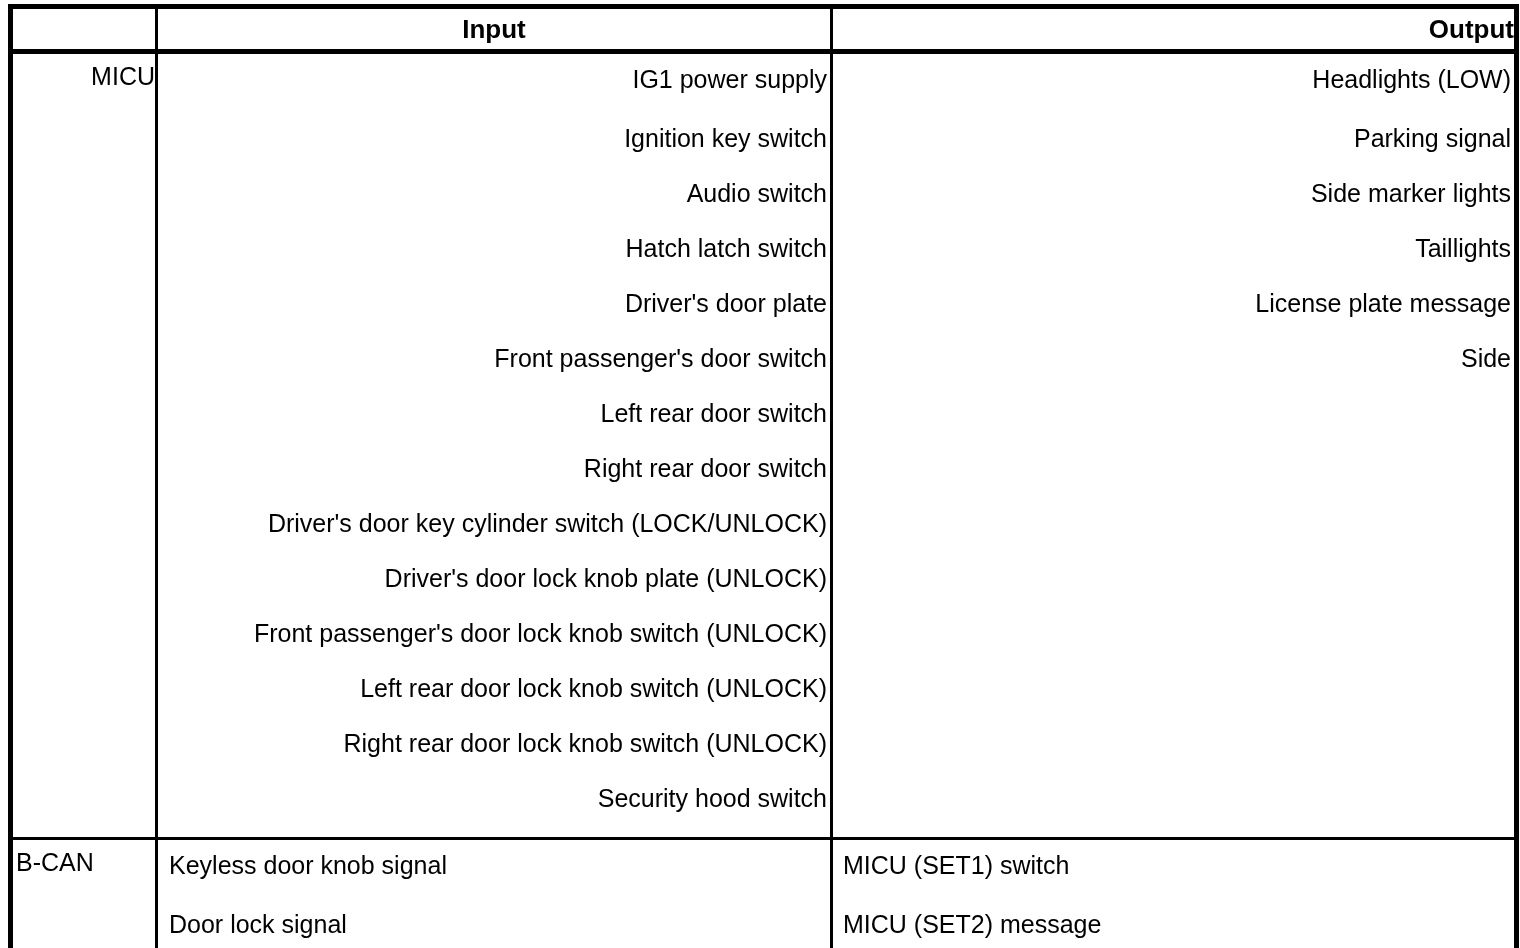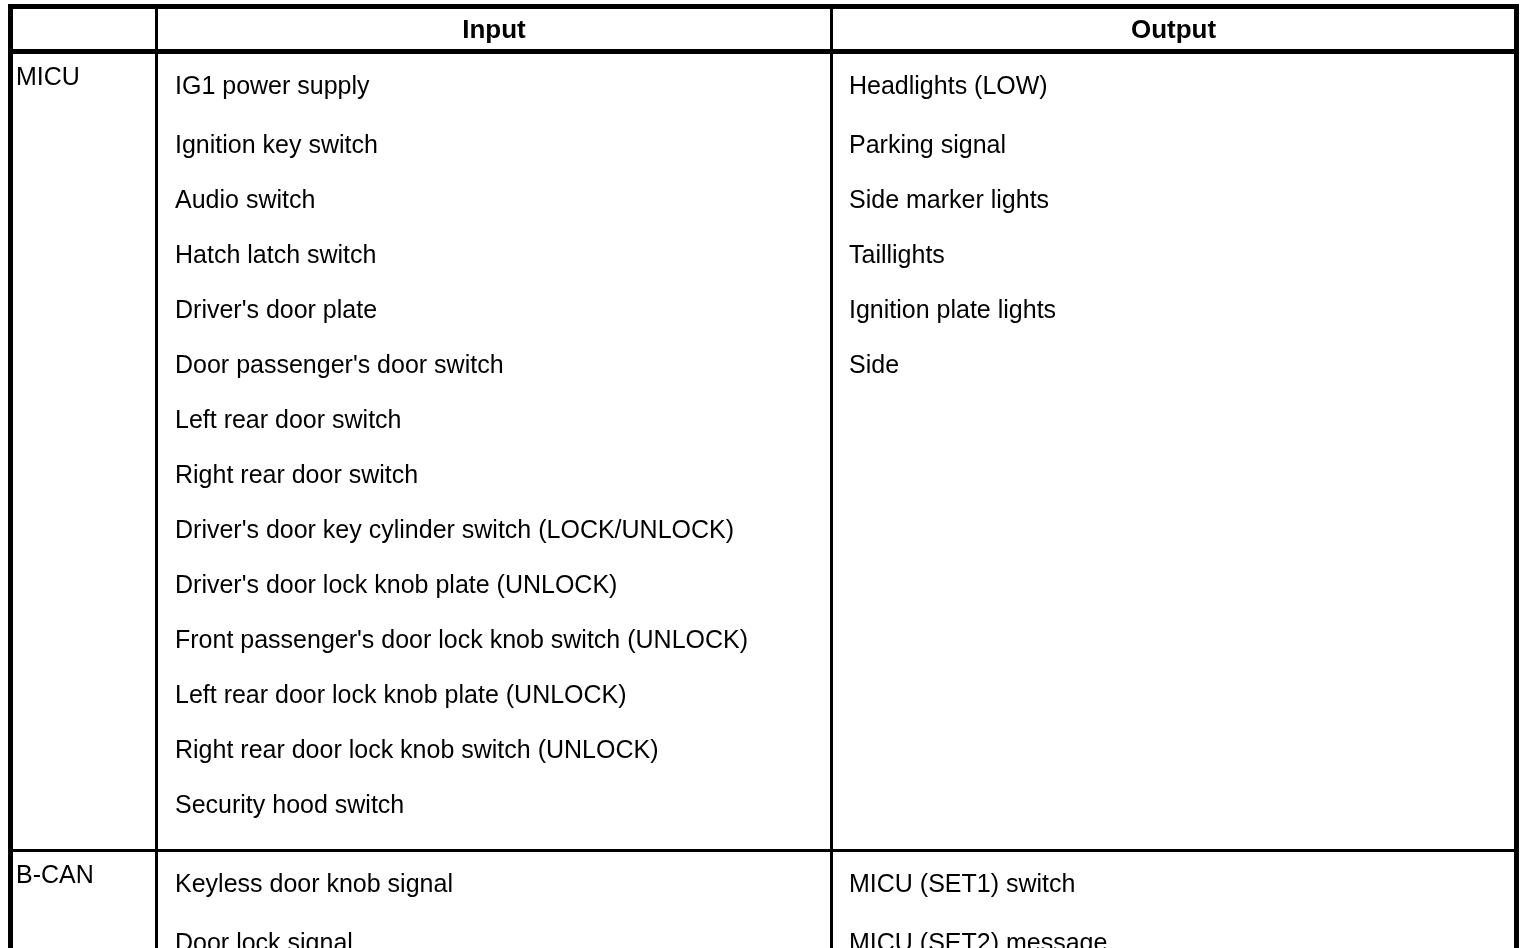--- a/index.html
+++ b/index.html
@@ -49,21 +49,21 @@
     border-right: 3px solid #000000;
   }
   th.head-input {
     border-right: 3px solid #000000;
     text-align: center;
     font-size: 26px;
     font-weight: bold;
     letter-spacing: 0px;
   }
   th.head-output {
-    text-align: center;
+    text-align: right;
     font-size: 26px;
     font-weight: bold;
     letter-spacing: 0px;
   }
 
   tbody td {
     padding: 0;
     margin: 0;
     vertical-align: top;
     font-size: 25px;
@@ -81,25 +81,26 @@
     padding-left: 8px;
     padding-top: 7px;
   }
   td.cell-output {
     padding-left: 7px;
     padding-top: 7px;
   }
 
   tr.row-micu > td {
     border-bottom: 3px solid #000000;
+    text-align: right;
   }
 
   ul.entry-list {
     list-style: none;
-    margin: 9px;
+    margin: 3px;
     padding: 0;
   }
   ul.entry-list > li {
     font-size: 25px;
     line-height: 1;
     height: 55px;
     white-space: nowrap;
     padding-top: 7px;
     box-sizing: border-box;
   }
@@ -137,38 +138,38 @@
         <td class="cell-system">
           <span class="system-label">MICU</span>
         </td>
         <td class="cell-input">
           <ul class="entry-list">
             <li>IG1 power supply</li>
             <li>Ignition key switch</li>
             <li>Audio switch</li>
             <li>Hatch latch switch</li>
             <li>Driver's door plate</li>
-            <li>Door passenger's door switch</li>
+            <li>Front passenger's door switch</li>
             <li>Left rear door switch</li>
             <li>Right rear door switch</li>
             <li>Driver's door key cylinder switch (LOCK/UNLOCK)</li>
             <li>Driver's door lock knob plate (UNLOCK)</li>
             <li>Front passenger's door lock knob switch (UNLOCK)</li>
-            <li>Left rear door lock knob plate (UNLOCK)</li>
+            <li>Left rear door lock knob switch (UNLOCK)</li>
             <li>Right rear door lock knob switch (UNLOCK)</li>
             <li>Security hood switch</li>
           </ul>
         </td>
         <td class="cell-output">
           <ul class="entry-list">
             <li>Headlights (LOW)</li>
             <li>Parking signal</li>
             <li>Side marker lights</li>
             <li>Taillights</li>
-            <li>Ignition plate lights</li>
+            <li>License plate message</li>
             <li>Side</li>
           </ul>
         </td>
       </tr>
       <tr class="row-bcan">
         <td class="cell-system">
           <span class="system-label">B-CAN</span>
         </td>
         <td class="cell-input">
           <ul class="entry-list">

